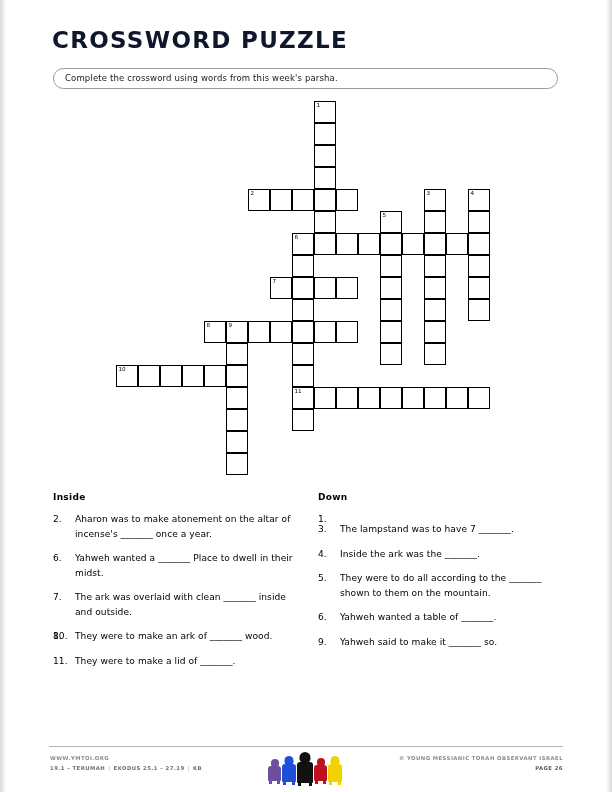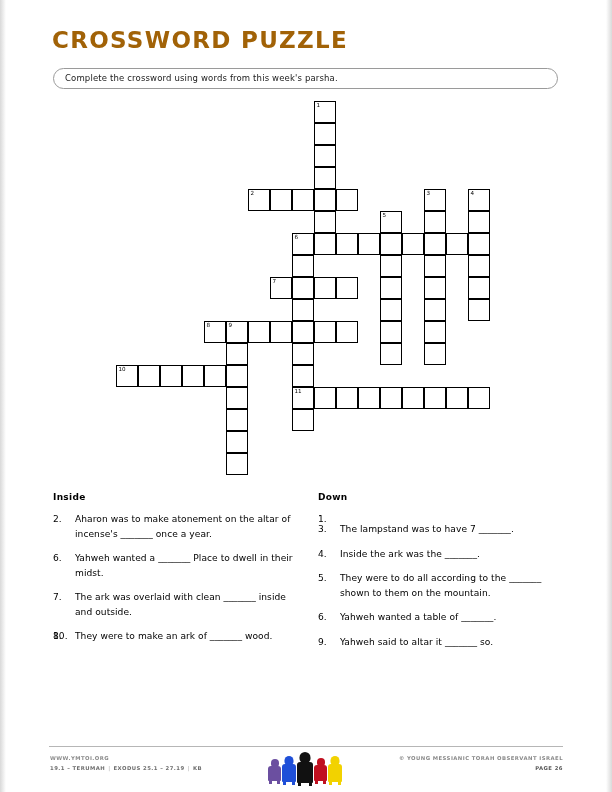--- a/index.html
+++ b/index.html
@@ -31,21 +31,21 @@
 
   
   .title {
     position: absolute;
     left: 52px;
     top: 27px;
     font-family: "DejaVu Sans", sans-serif;
     font-size: 23px;
     font-weight: bold;
     letter-spacing: 1.3px;
-    color: #a16207;
+    color: #0f172a;
     white-space: nowrap;
   }
 
   
   .instruction-box {
     position: absolute;
     left: 53px;
     top: 68px;
     width: 505px;
     height: 21px;
@@ -309,30 +309,31 @@
     <div class="cell" style="left: 226px; top: 453px;"></div>
   </div>
 
 <div class="clues-heading" id="across-heading">Inside</div>
 <div class="clue-list" id="across-list">
     <div class="clue"><span class="num">2.</span><span>Aharon was to make atonement on the altar of incense's _______ once a year.</span></div>
     <div class="clue"><span class="num">6.</span><span>Yahweh wanted a _______ Place to dwell in their midst.</span></div>
     <div class="clue"><span class="num">7.</span><span>The ark was overlaid with clean _______ inside and outside.</span></div>
     <div class="clue"><span class="num">8.</span></div>
     <div class="clue"><span class="num">10.</span><span>They were to make an ark of _______ wood.</span></div>
+    <div class="clue"><span class="num">11.</span><span>They were to make a lid of _______.</span></div>
   </div>
 
 <div class="clues-heading" id="down-heading">Down</div>
 <div class="clue-list" id="down-list">
     <div class="clue"><span class="num">1.</span></div>
     <div class="clue"><span class="num">3.</span><span>The lampstand was to have 7 _______.</span></div>
     <div class="clue"><span class="num">4.</span><span>Inside the ark was the _______.</span></div>
     <div class="clue"><span class="num">5.</span><span>They were to do all according to the _______ shown to them on the mountain.</span></div>
     <div class="clue"><span class="num">6.</span><span>Yahweh wanted a table of _______.</span></div>
-    <div class="clue"><span class="num">9.</span><span>Yahweh said to altar it _______ so.</span></div>
+    <div class="clue"><span class="num">9.</span><span>Yahweh said to make it _______ so.</span></div>
   </div>
 
 <div class="footer-rule"></div>
 
 <div class="footer-left">
   <div>WWW.YMTOI.ORG</div>
   <div class="line2">
     <span>19.1 – TERUMAH</span><span class="sep">|</span><span>EXODUS 25.1 – 27.19</span><span class="sep">|</span><span>KB</span>
   </div>
 </div>

